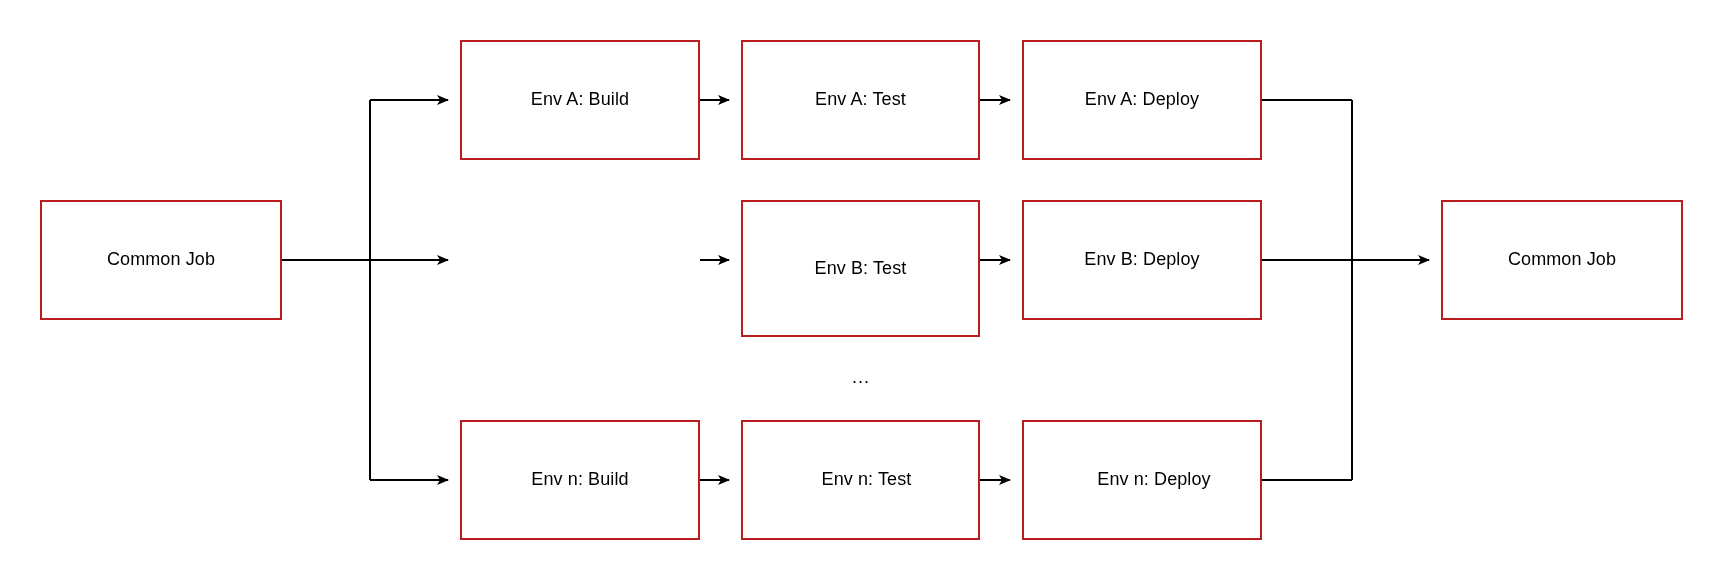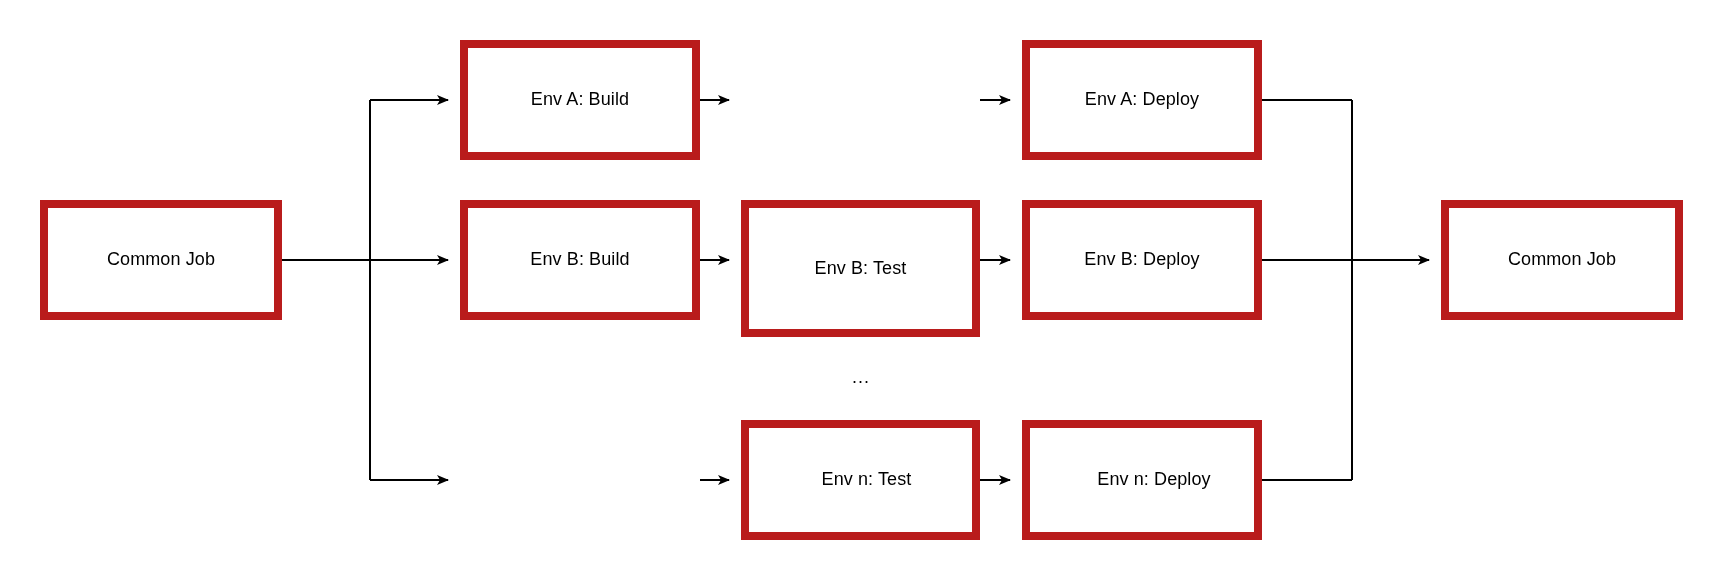--- a/index.html
+++ b/index.html
@@ -21,21 +21,21 @@
   #diagram-svg {
     position: absolute;
     top: 0;
     left: 0;
     width: 1724px;
     height: 582px;
   }
   .node-box {
     position: absolute;
     box-sizing: border-box;
-    border: 8px solid #b91c1c;
+    border: 2px solid #b91c1c;
     background: #ffffff;
     display: flex;
     align-items: center;
     justify-content: center;
     font-family: "Liberation Sans", sans-serif;
     font-size: 18px;
     line-height: 1.2;
     color: #000000;
     letter-spacing: 0.1px;
     white-space: nowrap;
@@ -89,34 +89,37 @@
     <path fill="none" stroke="#000000" stroke-width="2" marker-end="url(#arrowhead)" d="M 1352 260 L 1429 260"></path>
   </svg>
 
   <div class="node-box" style="left: 40px; top: 200px; width: 242px; height: 120px;">
     <span class="node-label">Common Job</span>
   </div>
 
   <div class="node-box" style="left: 460px; top: 40px; width: 240px; height: 120px;">
     <span class="node-label">Env A: Build</span>
   </div>
+  <div class="node-box" style="left: 741px; top: 40px; width: 239px; height: 120px;">
+    <span class="node-label">Env A: Test</span>
+  </div>
   <div class="node-box" style="left: 1022px; top: 40px; width: 240px; height: 120px; justify-content: center;">
     <span class="node-label">Env A: Deploy</span>
   </div>
 
-  <div class="node-box" style="left: 460px; top: 200px; width: 240px; height: 120px;">
-    <span class="node-label">Env B: Build</span>
-  </div>
   <div class="node-box" style="left: 741px; top: 200px; width: 239px; height: 137px;">
     <span class="node-label">Env B: Test</span>
   </div>
   <div class="node-box" style="left: 1022px; top: 200px; width: 240px; height: 120px;">
     <span class="node-label">Env B: Deploy</span>
   </div>
 
+  <div class="node-box" style="left: 460px; top: 420px; width: 240px; height: 120px;">
+    <span class="node-label">Env n: Build</span>
+  </div>
   <div class="node-box" style="left: 741px; top: 420px; width: 239px; height: 120px; padding-left: 12px;">
     <span class="node-label">Env n: Test</span>
   </div>
   <div class="node-box" style="left: 1022px; top: 420px; width: 240px; height: 120px; padding-left: 24px;">
     <span class="node-label">Env n: Deploy</span>
   </div>
 
   <div class="node-box" style="left: 1441px; top: 200px; width: 242px; height: 120px;">
     <span class="node-label">Common Job</span>
   </div>

